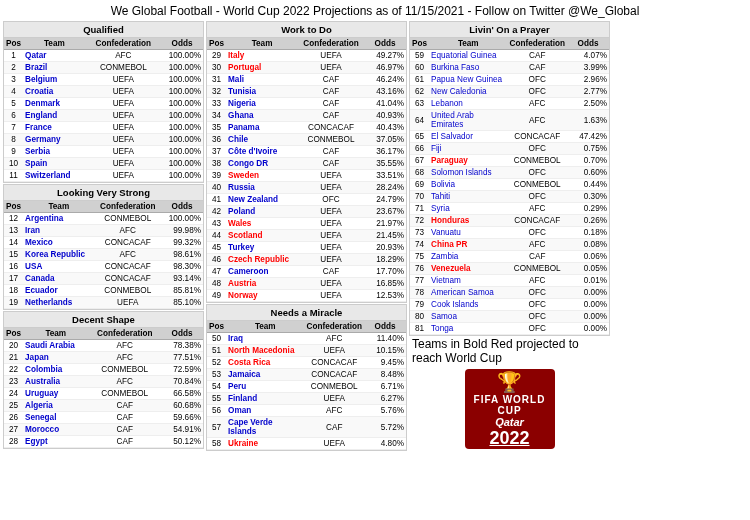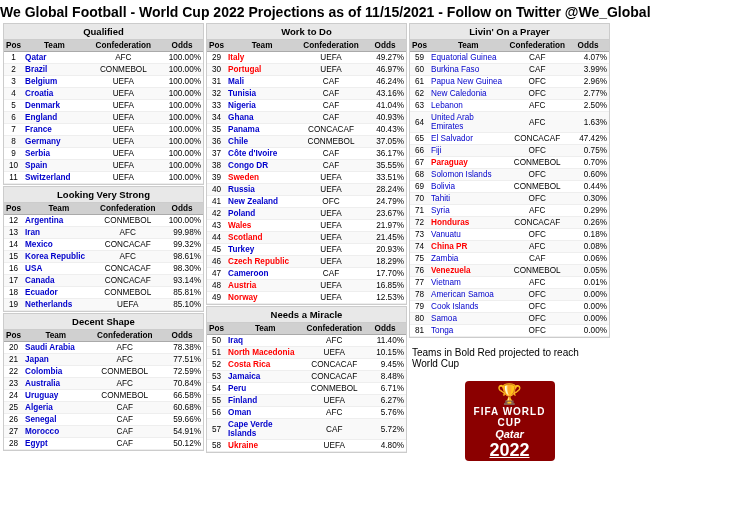--- a/index.html
+++ b/index.html
@@ -5,23 +5,23 @@
     * { box-sizing: border-box; margin: 0; padding: 0; }
     body {
       font-family: Arial, sans-serif;
       font-size: 9px;
       background: #fff;
       width: 750px;
       height: 520px;
       overflow: hidden;
     }
     #main-title {
-      text-align: left;
-      font-size: 14px;
-      font-weight: bold;
+      text-align: center;
+      font-size: 12px;
+      font-weight: normal;
       padding: 4px 0 2px 0;
       color: #000;
     }
     .outer-grid {
       display: grid;
       grid-template-columns: 1fr 1fr 1fr;
       width: 613px;
       padding: 0 2px;
     }
     .section {
@@ -57,22 +57,22 @@
     td.conf { text-align: center; }
     td.odds { text-align: right; width: 42px; }
     .team-qualified { color: #0000cc; font-weight: bold; }
     .team-strong { color: #0000cc; font-weight: bold; }
     .team-decent { color: #0000cc; font-weight: bold; }
     .team-work { color: #0000cc; font-weight: bold; }
     .team-miracle { color: #0000cc; font-weight: bold; }
     .team-prayer { color: #0000cc; font-weight: normal; }
     .team-bold-red { color: red; font-weight: bold; }
     .bottom-note {
-      font-size: 10px;
-      padding: 8px 4px;
+      font-size: 12px;
+      padding: 0 4px;
       color: #000;
     }
     .bottom-right {
       display: flex;
       flex-direction: column;
       align-items: center;
       justify-content: flex-end;
     }
     .wc-logo-box {
       background: #8B0000;

